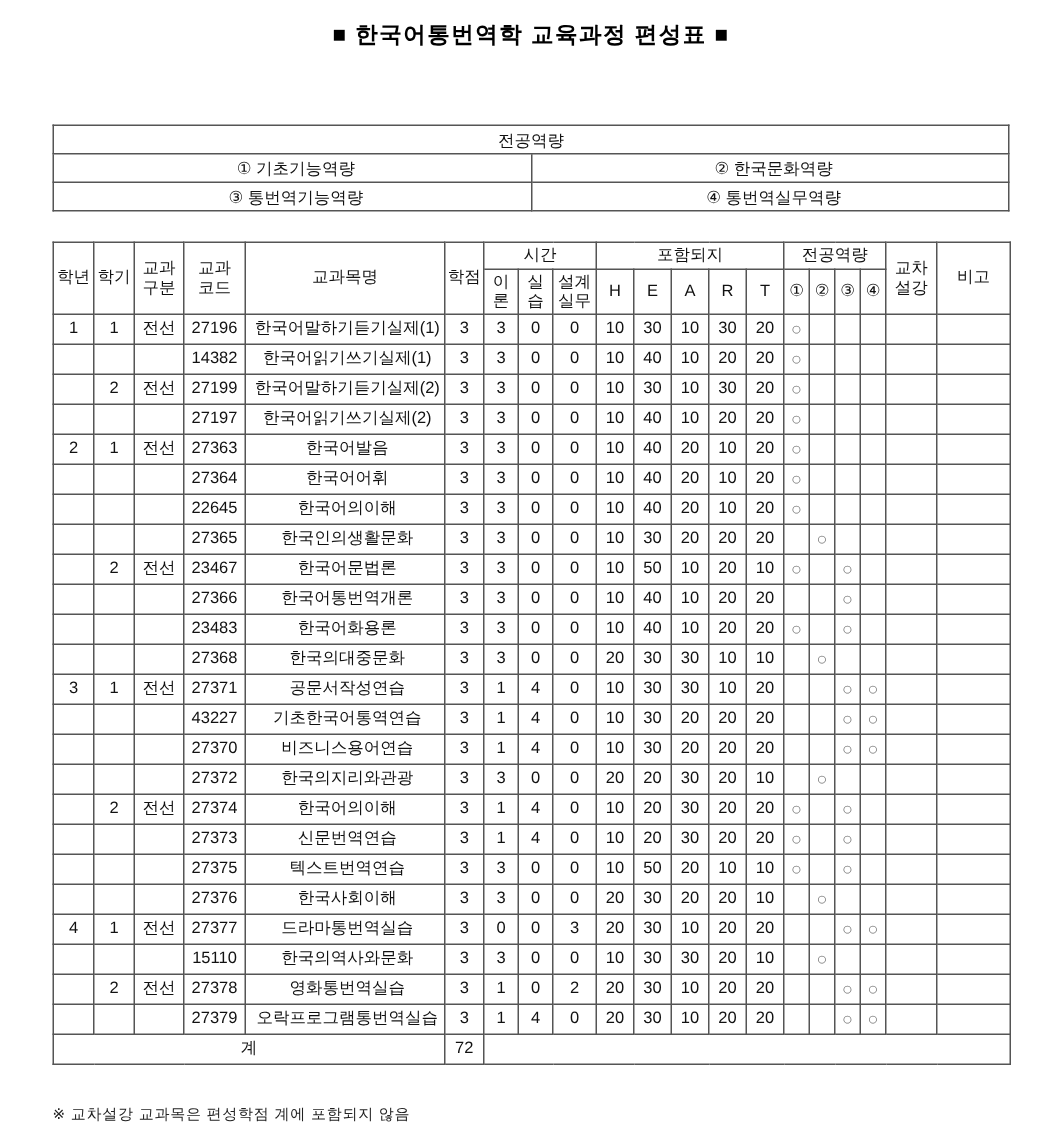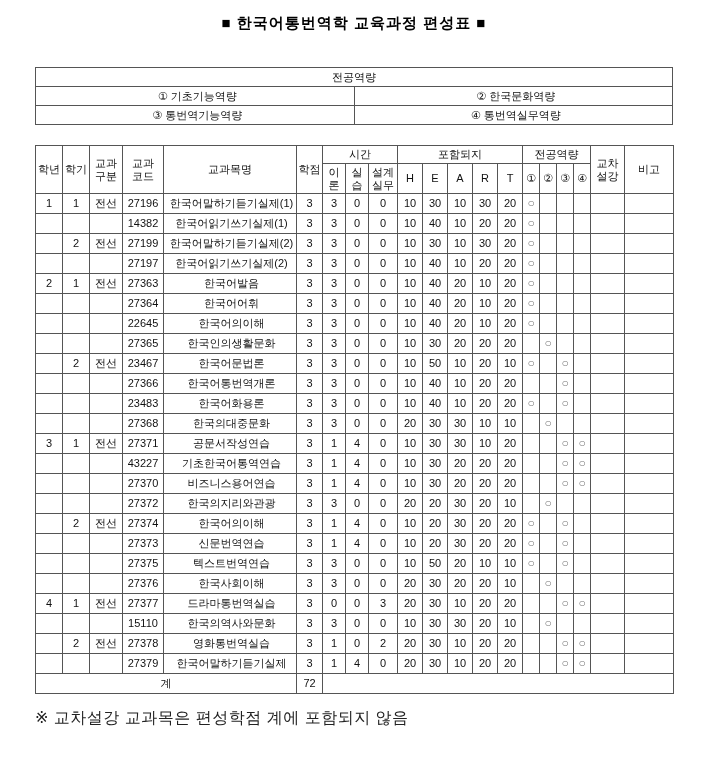--- a/index.html
+++ b/index.html
@@ -12,21 +12,21 @@
     position: relative;
     overflow: hidden;
   }
   .page { padding: 14px 35px 0 35px; }
 
   .title {
     text-align: center;
     font-size: 15px;
     font-weight: bold;
     letter-spacing: 1px;
-    margin-bottom: 34px;
+    margin-bottom: 50px;
     color: #000;
   }
 
   table { border-collapse: collapse; table-layout: fixed; width: 638px; }
 
   
   .comp-table { border: 1.5px solid #000; margin-bottom: 20px; }
   .comp-table th, .comp-table td {
     border: 1px solid #555;
     height: 19px;
@@ -50,22 +50,22 @@
     line-height: 1.15;
   }
   .main-table thead tr:first-child th { height: 18px; }
   .main-table thead tr:last-child th { height: 30px; }
   .main-table tbody td { height: 20px; white-space: nowrap; }
   .main-table .name-col { text-align: center; padding-left: 3px; }
   .main-table .circle { color: #777; font-size: 12px; }
   .main-table tfoot td { height: 20px; }
 
   .footnote {
-    margin-top: 14px;
-    font-size: 16px;
+    margin-top: 26px;
+    font-size: 10px;
     color: #222;
     letter-spacing: 0.5px;
   }
 </style>
 </head>
 <body>
 
 <div class="page">
 
   <div class="title">■ 한국어통번역학 교육과정 편성표 ■</div>
@@ -653,21 +653,21 @@
           <td class="circle">○</td>
           <td class="circle">○</td>
           <td></td>
           <td></td>
         </tr>
         <tr>
           <td></td>
           <td></td>
           <td></td>
           <td>27379</td>
-          <td class="name-col">한국어말하기듣기실제</td>
+          <td class="name-col">오락프로그램통번역실습</td>
           <td>3</td>
           <td>1</td>
           <td>4</td>
           <td>0</td>
           <td>20</td>
           <td>30</td>
           <td>10</td>
           <td>20</td>
           <td>20</td>
           <td></td>

